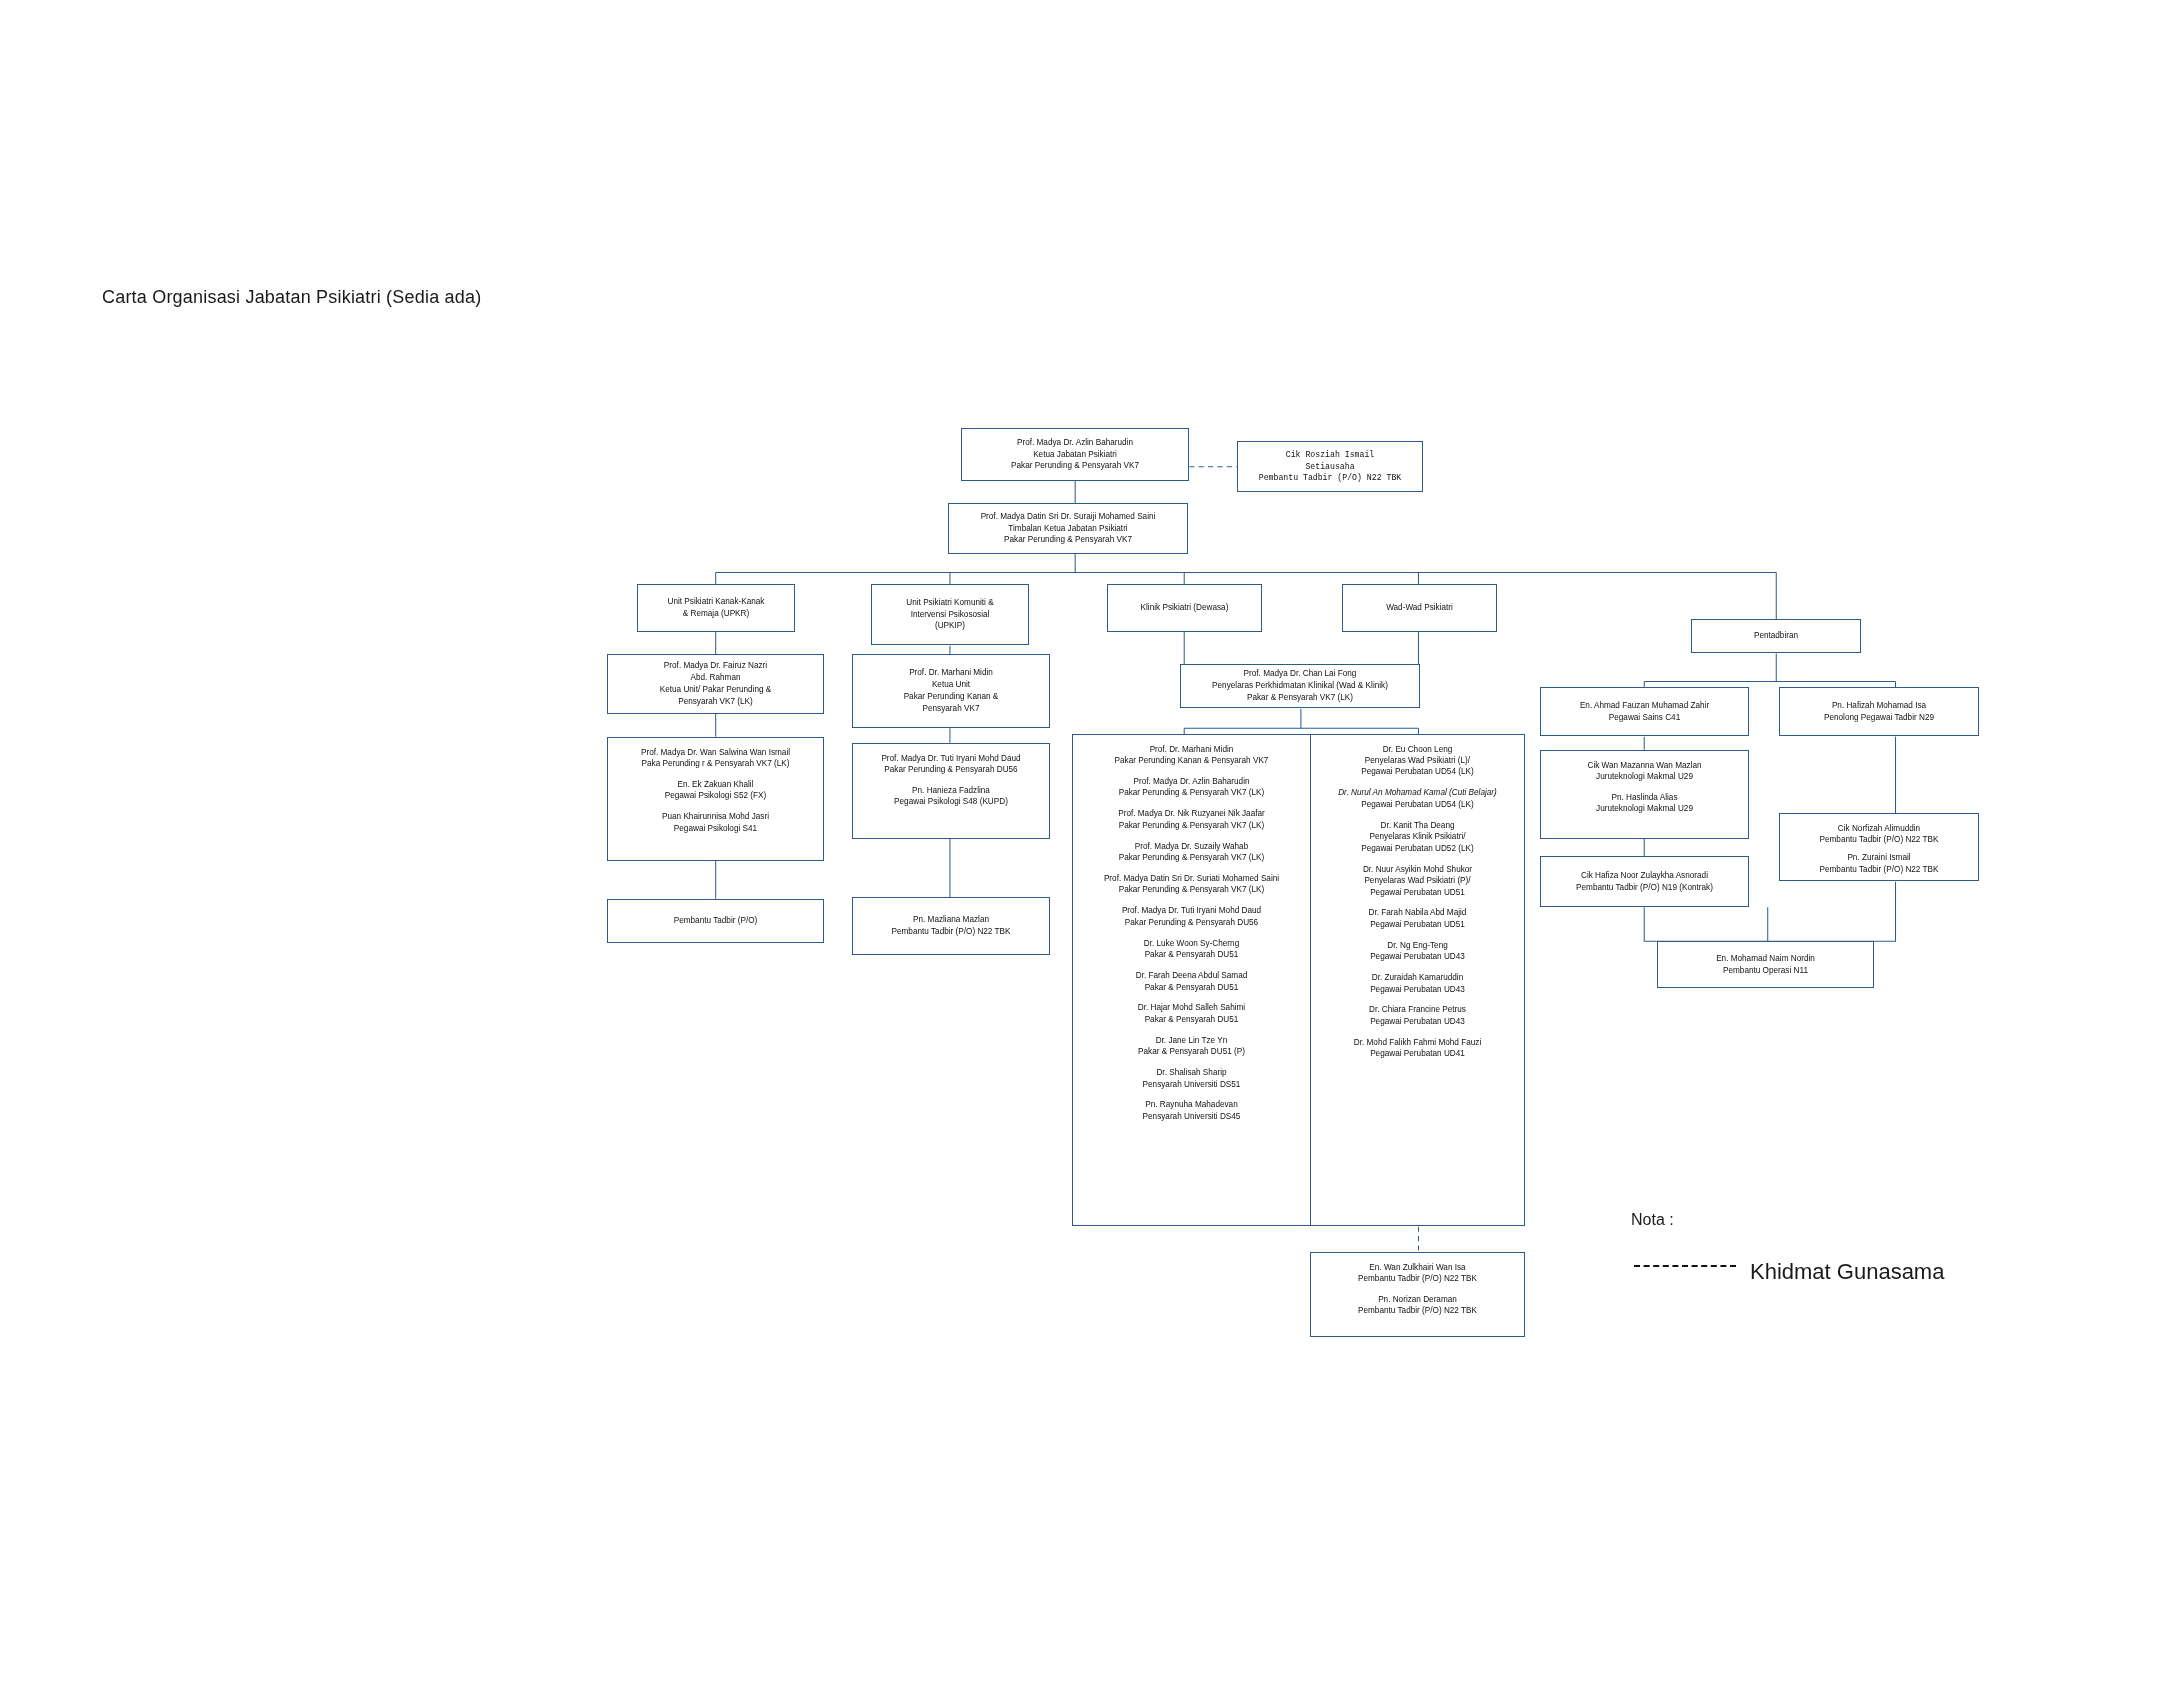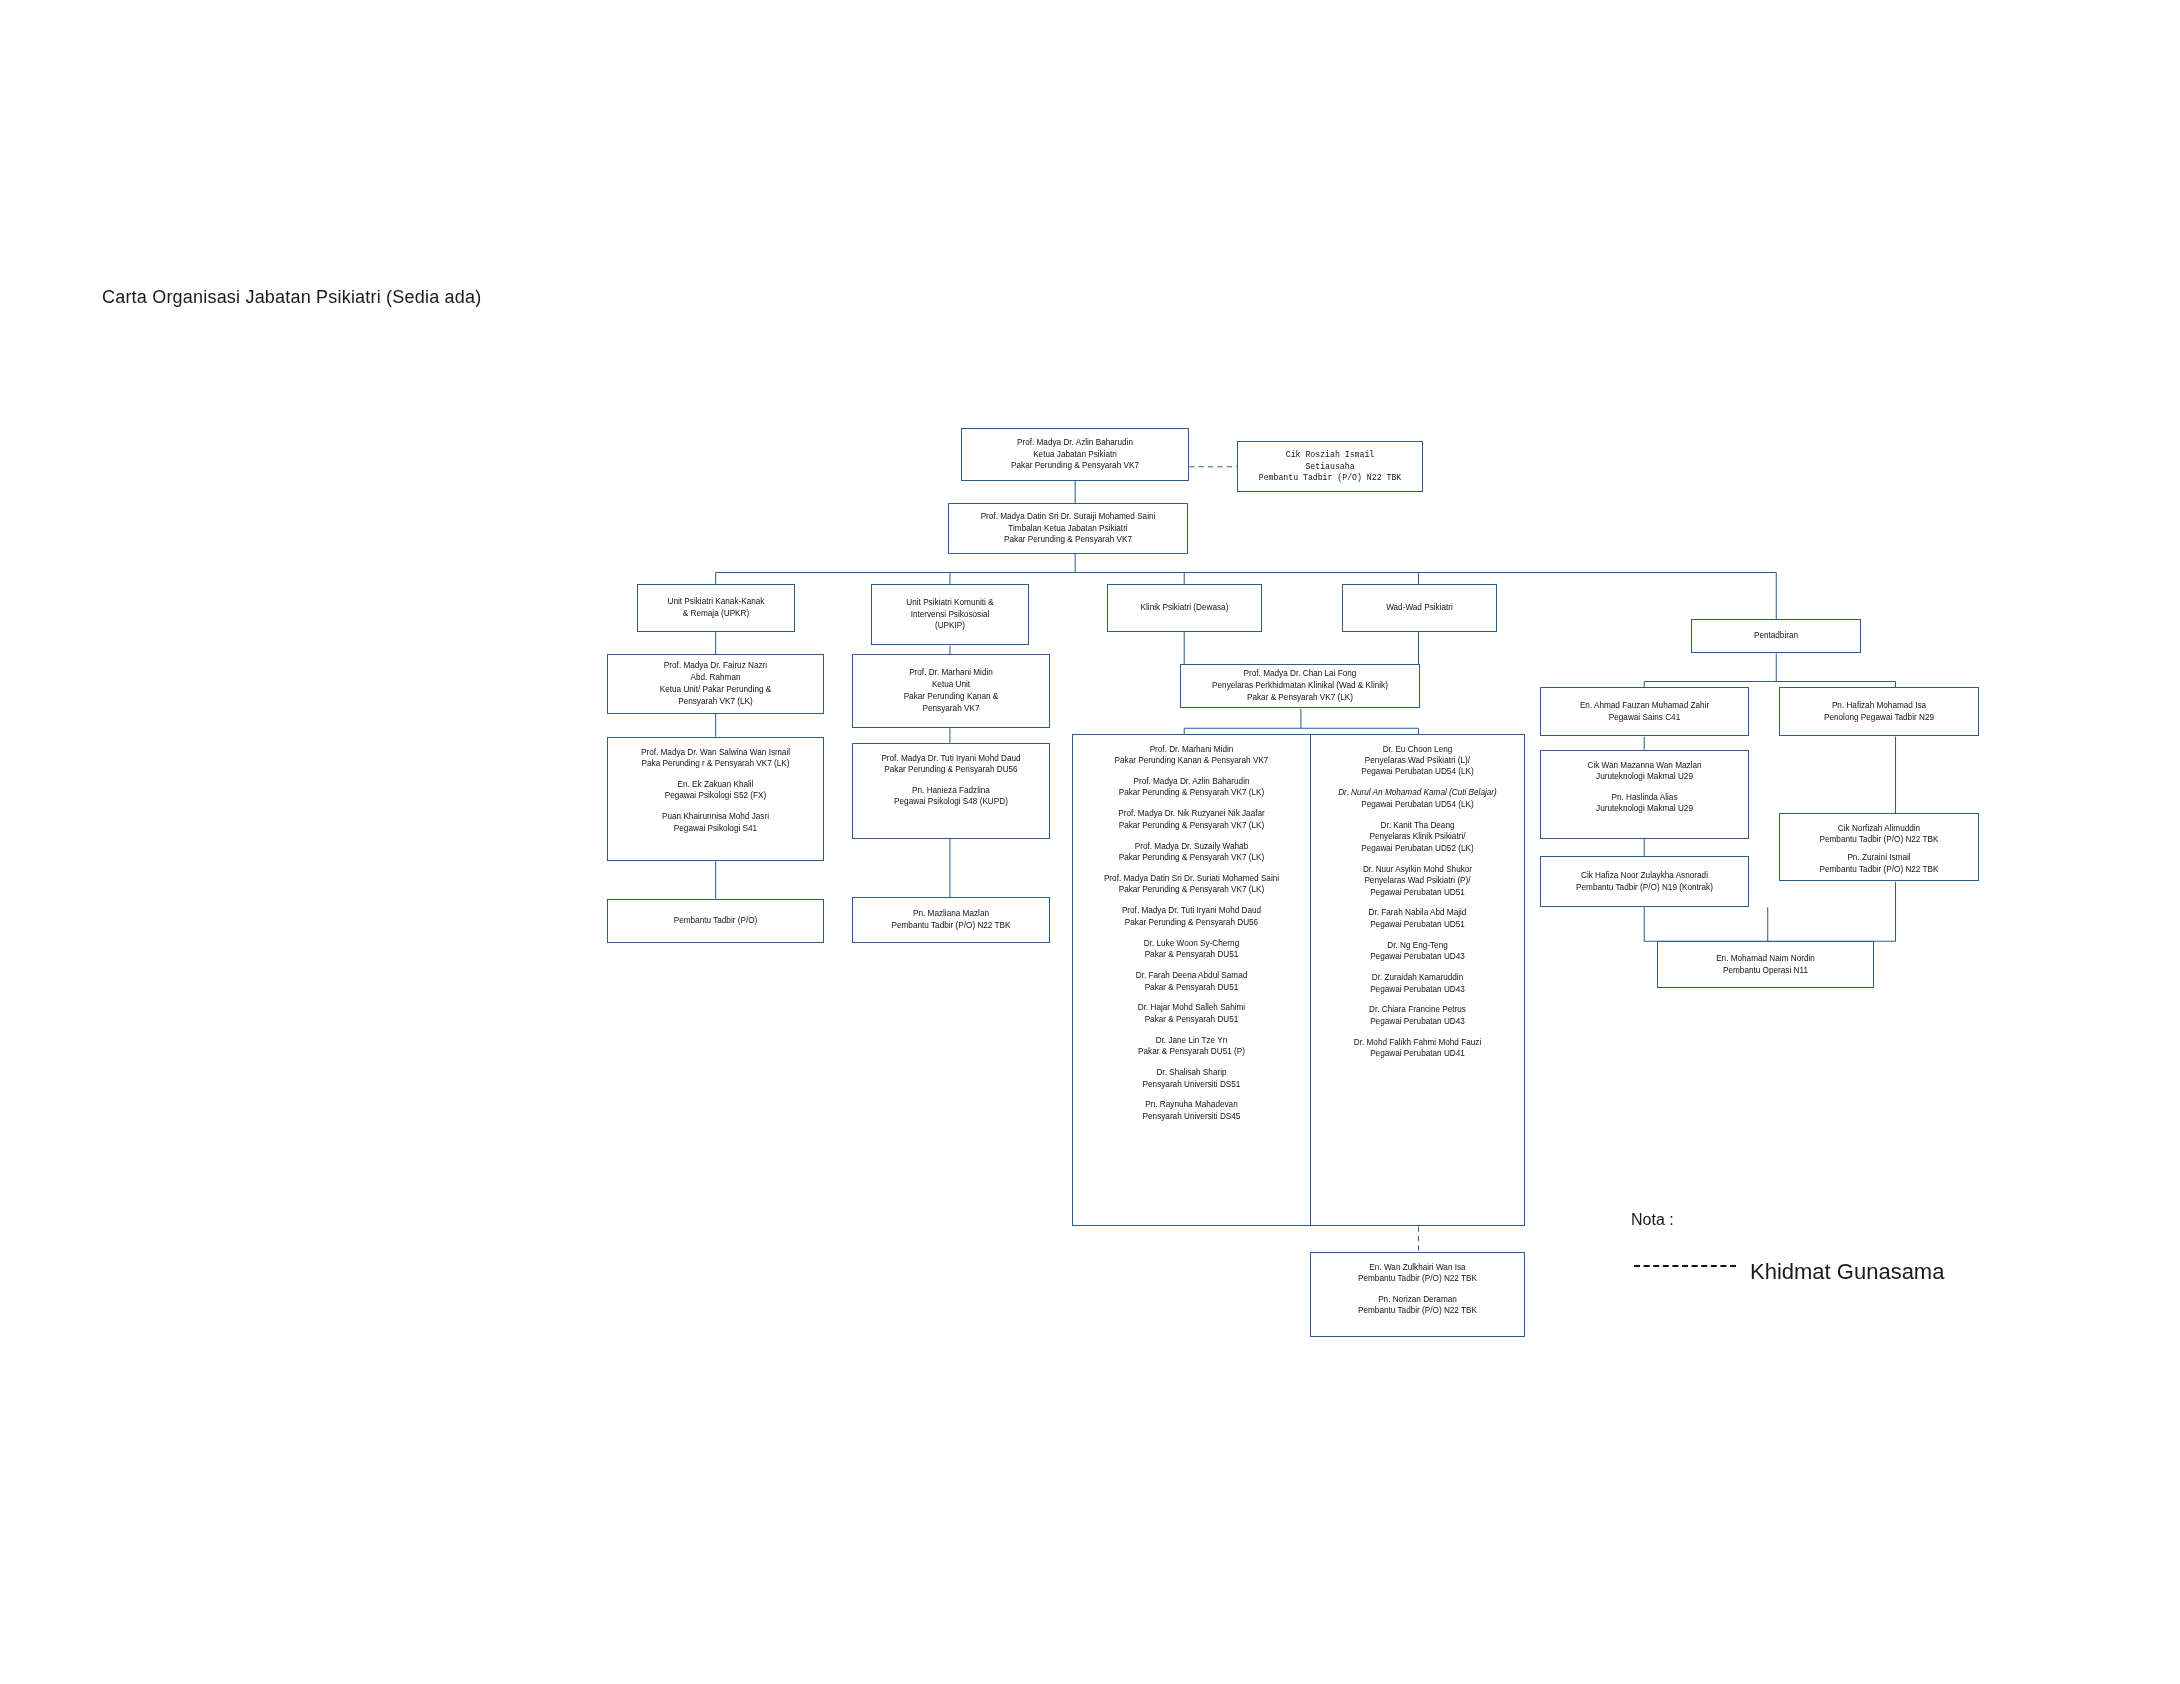--- a/index.html
+++ b/index.html
@@ -230,21 +230,21 @@
     <div class="entry">
       <span class="ln">Prof. Madya Dr. Tuti Iryani Mohd Daud</span>
       <span class="ln">Pakar Perunding &amp; Pensyarah DU56</span>
     </div>
     <div class="entry">
       <span class="ln">Pn. Hanieza Fadzlina</span>
       <span class="ln">Pegawai Psikologi S48 (KUPD)</span>
     </div>
   </div>
 
-  <div class="box" style="left:852px; top:897px; width:198px; height:46px;">
+  <div class="box" style="left:852px; top:897px; width:198px; height:58px;">
     <span class="ln">Pn. Mazliana Mazlan</span>
     <span class="ln">Pembantu Tadbir (P/O) N22 TBK</span>
   </div>
 
   <div class="box" style="left:1180px; top:664px; width:240px; height:44px;">
     <span class="ln">Prof. Madya Dr. Chan Lai Fong</span>
     <span class="ln">Penyelaras Perkhidmatan Klinikal (Wad &amp; Klinik)</span>
     <span class="ln">Pakar &amp; Pensyarah VK7 (LK)</span>
   </div>
 

